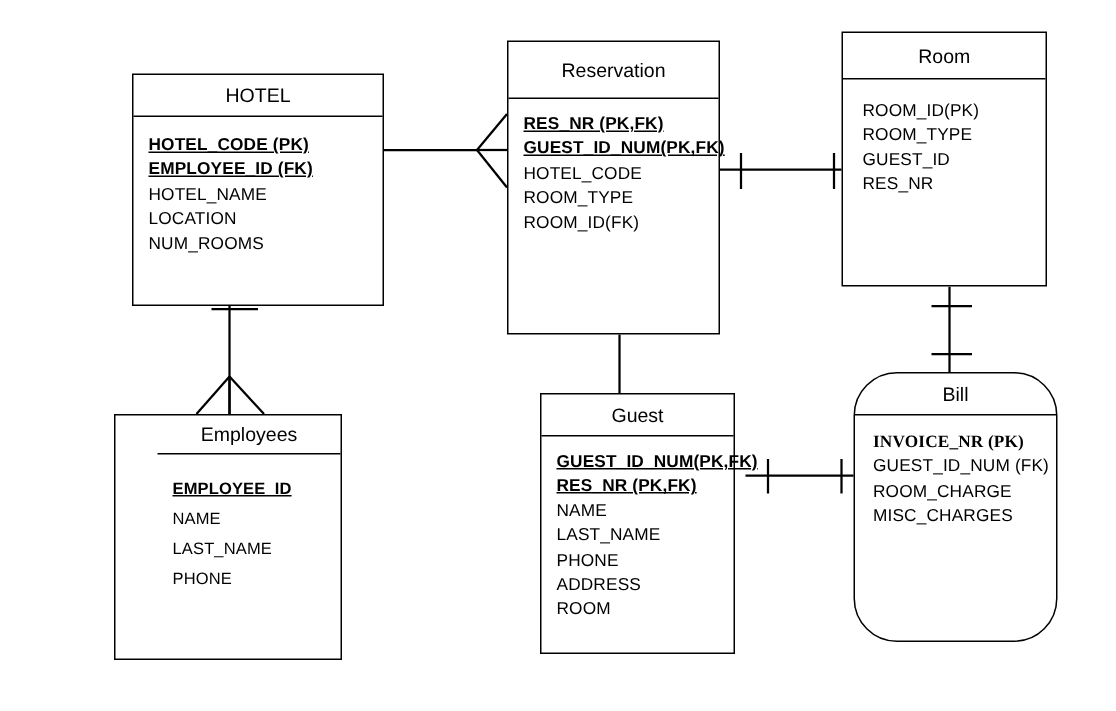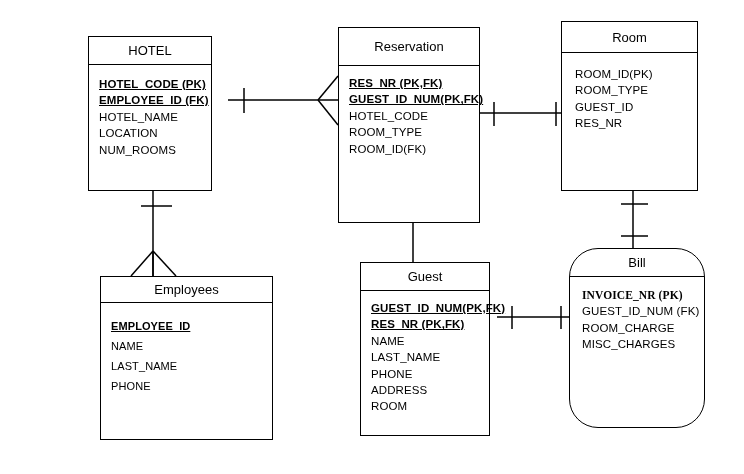--- a/index.html
+++ b/index.html
@@ -113,21 +113,21 @@
       <line x1="561" y1="306" x2="561" y2="329"></line>
     </g>
 
     <g>
       <line x1="633" y1="191" x2="633" y2="248"></line>
       <line x1="621" y1="204" x2="648" y2="204"></line>
       <line x1="621" y1="236" x2="648" y2="236"></line>
     </g>
   </svg>
 
-  <div class="entity" style="left:88px; top:36px; width:124px; height:155px;">
+  <div class="entity" style="left:88px; top:49px; width:168px; height:155px;">
     <div class="entity-title" style="height:28px;">HOTEL</div>
     <div class="attr-list">
       <div class="attr key">HOTEL_CODE (PK)</div>
       <div class="attr key">EMPLOYEE_ID (FK)</div>
       <div class="attr">HOTEL_NAME</div>
       <div class="attr">LOCATION</div>
       <div class="attr">NUM_ROOMS</div>
     </div>
   </div>
 
@@ -145,21 +145,21 @@
   <div class="entity" style="left:561px; top:21px; width:137px; height:170px;">
     <div class="entity-title" style="height:31px;">Room</div>
     <div class="attr-list" style="padding-top:13px; padding-left:13px;">
       <div class="attr">ROOM_ID(PK)</div>
       <div class="attr">ROOM_TYPE</div>
       <div class="attr">GUEST_ID</div>
       <div class="attr">RES_NR</div>
     </div>
   </div>
 
-  <div class="entity big-attrs" style="left:100px; top:276px; width:173px; height:164px;">
+  <div class="entity big-attrs" style="left:76px; top:276px; width:152px; height:164px;padding-left:28px;">
     <div class="entity-title" style="height:26px;">Employees</div>
     <div class="attr-list" style="padding-top:13px;">
       <div class="attr key">EMPLOYEE_ID</div>
       <div class="attr">NAME</div>
       <div class="attr">LAST_NAME</div>
       <div class="attr">PHONE</div>
     </div>
   </div>
 
   <div class="entity" style="left:360px; top:262px; width:130px; height:174px;">

